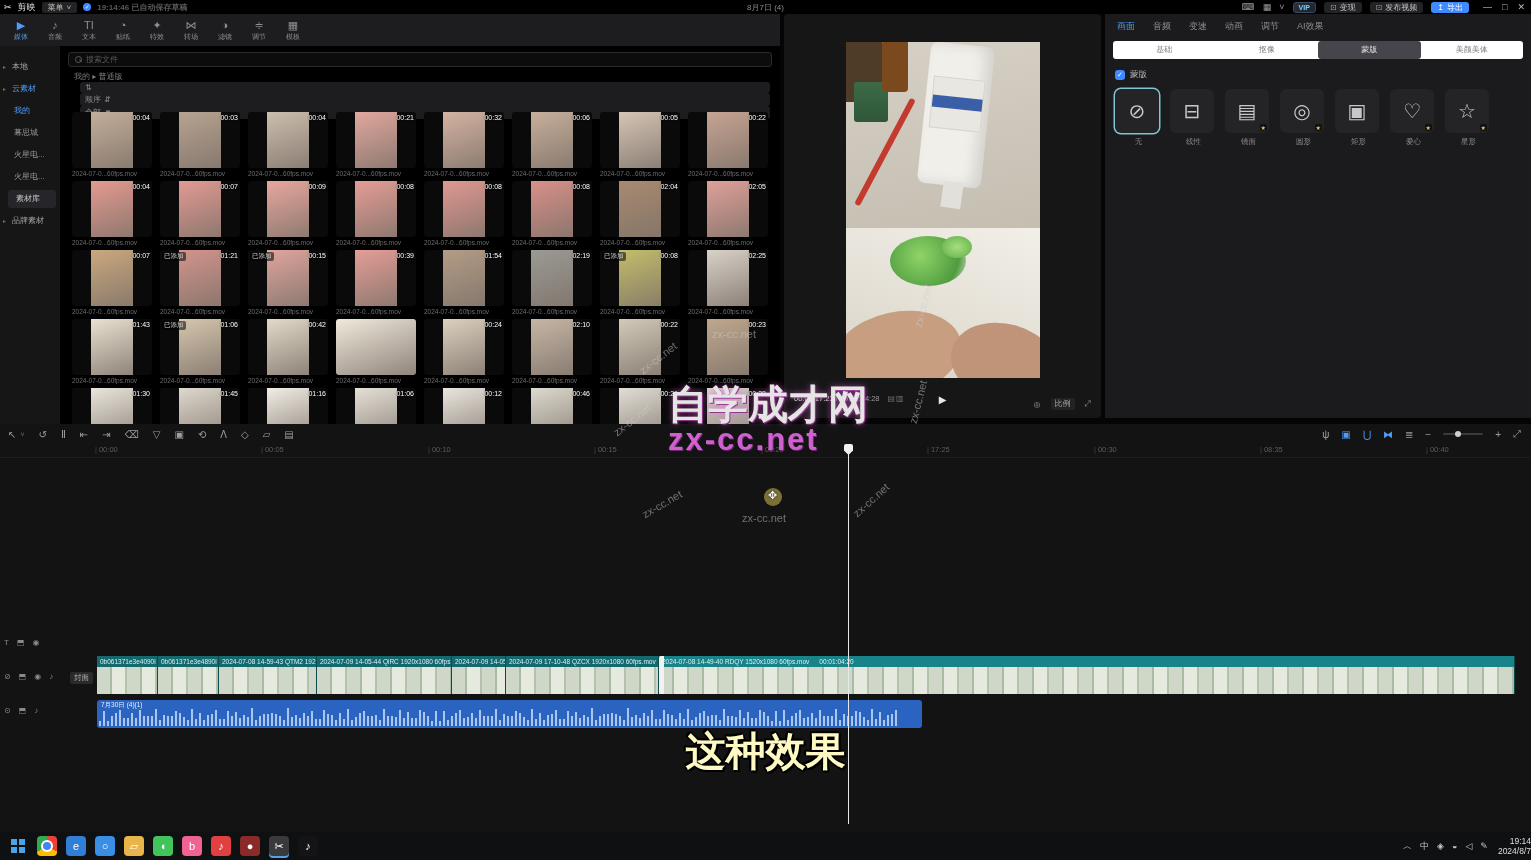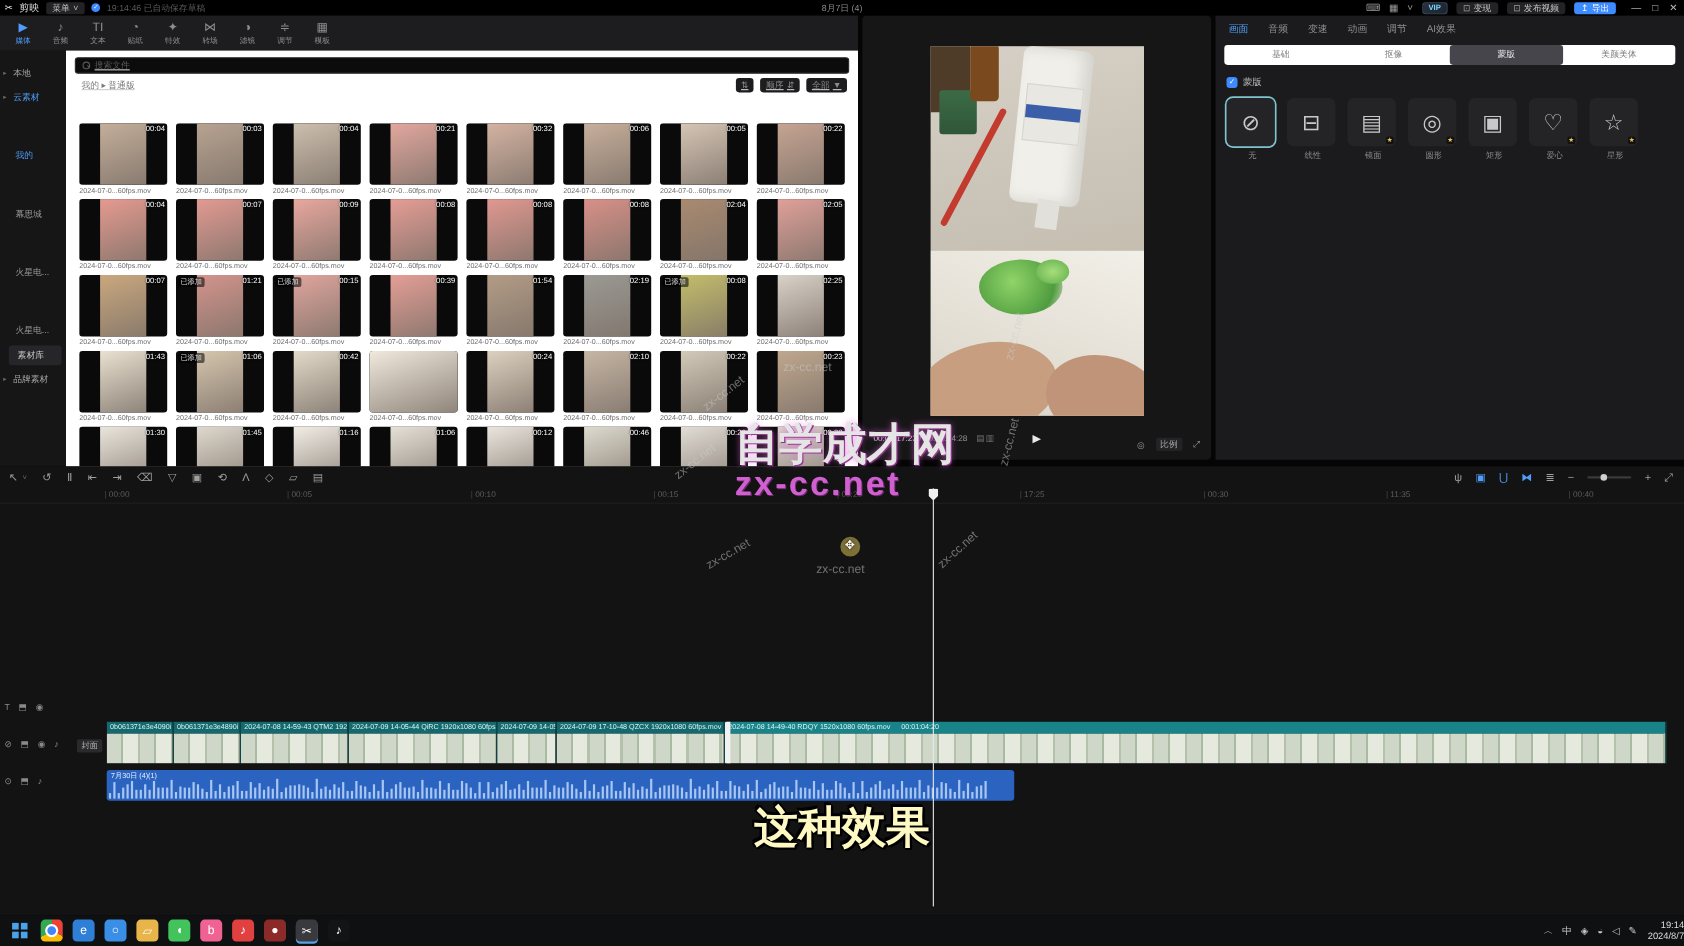--- a/index.html
+++ b/index.html
@@ -8,21 +8,21 @@
   #app { position:relative; width:1531px; height:860px; background:#050505; }
 
   
   #titlebar { position:absolute; left:0; top:0; width:1531px; height:14px; background:#000;
     display:flex; align-items:center; font-size:8px; color:#999; z-index:40; }
   .tb-left { display:flex; align-items:center; gap:6px; padding-left:4px; }
   .logo-mark { color:#eee; font-size:9px; font-weight:bold; }
   .app-name { color:#ddd; font-size:9px; }
   .menu-chip { background:#232325; border-radius:2px; padding:0 6px; height:11px; display:flex; align-items:center; gap:3px; color:#bbb; }
   .cloud-dot { width:8px; height:8px; border-radius:50%; background:#3d8bff; color:#fff; font-size:6px; line-height:8px; text-align:center; }
-  .autosave { color:#595959; }
+  .autosave { color:#595959;font-weight:bold; }
   .tb-center { position:absolute; left:0; right:0; text-align:center; color:#8a8a8a; font-size:8px; pointer-events:none; }
   .tb-right { margin-left:auto; display:flex; align-items:center; gap:8px; padding-right:6px; z-index:2; }
   .tb-ico { color:#9a9a9a; font-size:9px; }
   .vip-chip { background:linear-gradient(135deg,#27313d,#1b2430); border:1px solid #3a4a5c; color:#7fd4ff;
     font-size:7px; font-weight:bold; border-radius:3px; padding:0 5px; height:11px; line-height:10px; }
   .tb-btn { background:#232325; border-radius:3px; height:11px; display:flex; align-items:center; gap:3px; padding:0 6px; color:#c5c5c5; }
   .tb-btn .bic { font-size:8px; color:#9a9a9a; }
   .export-btn { background:#3d8bff; color:#fff; }
   .export-btn .bic { color:#fff; }
   .winctl { display:flex; gap:10px; color:#bbb; font-size:9px; padding-left:6px; }
@@ -31,30 +31,30 @@
   #left-panel { position:absolute; left:0; top:14px; width:780px; height:410px; background:#161617; }
   #ribbon { height:32px; background:#1d1d1f; display:flex; align-items:center; padding-left:4px; }
   .rtab { width:34px; text-align:center; color:#8e8e8e; cursor:pointer; }
   .rtab .ric { font-size:11px; display:block; line-height:13px; }
   .rtab .rlb { font-size:7px; display:block; }
   .rtab.active { color:#4f9df8; }
   #sidebar { position:absolute; left:0; top:32px; width:60px; bottom:0; background:#161617; padding-top:10px; }
   .side-item { font-size:8px; color:#a5a5a5; padding:0 6px 0 12px; height:22px; line-height:22px; position:relative; white-space:nowrap; }
   .side-item.root::before { content:"▸"; position:absolute; left:3px; color:#6a6a6a; font-size:6px; }
   .side-item.blue { color:#4f9df8; }
-  .side-item.child { padding-left:14px; color:#9a9a9a;margin-top:31px; }
+  .side-item.child { padding-left:14px; color:#9a9a9a; }
   .side-item.sel { color:#4f9df8; }
   .side-item.boxed { background:#26262a; border-radius:3px; margin:2px 4px 2px 8px; padding-left:8px; height:18px; line-height:18px; color:#c8c8c8; }
-  #media-area { position:absolute; left:60px; top:32px; right:0; bottom:0; background:#ffffff;text-decoration:underline; }
+  #media-area { position:absolute; left:60px; top:32px; right:0; bottom:0; background:#000000; }
   #search-box { margin:6px 8px 0 8px; height:15px; background:#0c0c0d; border:1px solid #2a2a2c; border-radius:3px;
     display:flex; align-items:center; gap:4px; padding:0 6px; color:#5a5a5a; font-size:8px; }
   .mag { width:7px; height:7px; position:relative; display:inline-block; }
   .mag::before { content:""; position:absolute; left:0; top:0; width:5px; height:5px; border:1px solid #5a5a5a; border-radius:50%; }
   .mag::after { content:""; position:absolute; left:4px; top:4px; width:3px; height:1px; background:#5a5a5a; transform:rotate(45deg); }
-  #media-subbar { display:flex; margin:4px 10px 0 14px; font-size:8px; color:#7a7a7a; }
+  #media-subbar { display:flex; margin:4px 10px 0 14px; font-size:8px; color:#7a7a7a;flex-direction:column; }
   #media-subbar .crumb { display:flex; gap:4px; align-items:center; }
   #media-subbar .spacer { flex:1; }
   .sort-chip { display:flex; align-items:center; gap:3px; background:#1d1d1f; border-radius:3px; padding:1px 5px; margin-left:6px; color:#8a8a8a; }
   #media-grid { position:absolute; left:12px; right:4px; top:66px; bottom:0; display:flex; flex-wrap:wrap; align-content:flex-start; overflow:hidden; }
   .cell { width:88px; height:69px; position:relative; }
   .thumbwrap { position:relative; width:80px; height:56px; background:#0a0a0b; border-radius:3px; overflow:hidden; }
   .thumb { position:absolute; left:50%; transform:translateX(-50%); top:0; width:42px; height:56px;
     background:linear-gradient(160deg,var(--tint,#888) 0%, #7d7168 120%); }
   .cell.wide .thumb { width:80px; }
   .dur { position:absolute; right:2px; top:2px; font-size:7px; color:#fff; text-shadow:0 0 2px #000; }
@@ -745,21 +745,21 @@
     </div>
     <div id="ruler">
 
     <span class="tick" style="position: absolute; left: 95px;"><i>|</i><span>00:00</span></span>
         <span class="tick" style="position: absolute; left: 261px;"><i>|</i><span>00:05</span></span>
         <span class="tick" style="position: absolute; left: 428px;"><i>|</i><span>00:10</span></span>
         <span class="tick" style="position: absolute; left: 594px;"><i>|</i><span>00:15</span></span>
         <span class="tick" style="position: absolute; left: 761px;"><i>|</i><span>00:20</span></span>
         <span class="tick" style="position: absolute; left: 927px;"><i>|</i><span>17:25</span></span>
         <span class="tick" style="position: absolute; left: 1094px;"><i>|</i><span>00:30</span></span>
-        <span class="tick" style="position: absolute; left: 1260px;"><i>|</i><span>11:35</span></span>
+        <span class="tick" style="position: absolute; left: 1260px;"><i>|</i><span>08:35</span></span>
         <span class="tick" style="position: absolute; left: 1426px;"><i>|</i><span>00:40</span></span>
       </div>
     <div id="tracks">
       <div class="trk-icons" style="top:180px;">
 
       <span class="trkic"><span>T</span></span>
           <span class="trkic"><span>⬒</span></span>
           <span class="trkic"><span>◉</span></span>
         </div>
       <div class="trk-icons" style="top:214px;">

